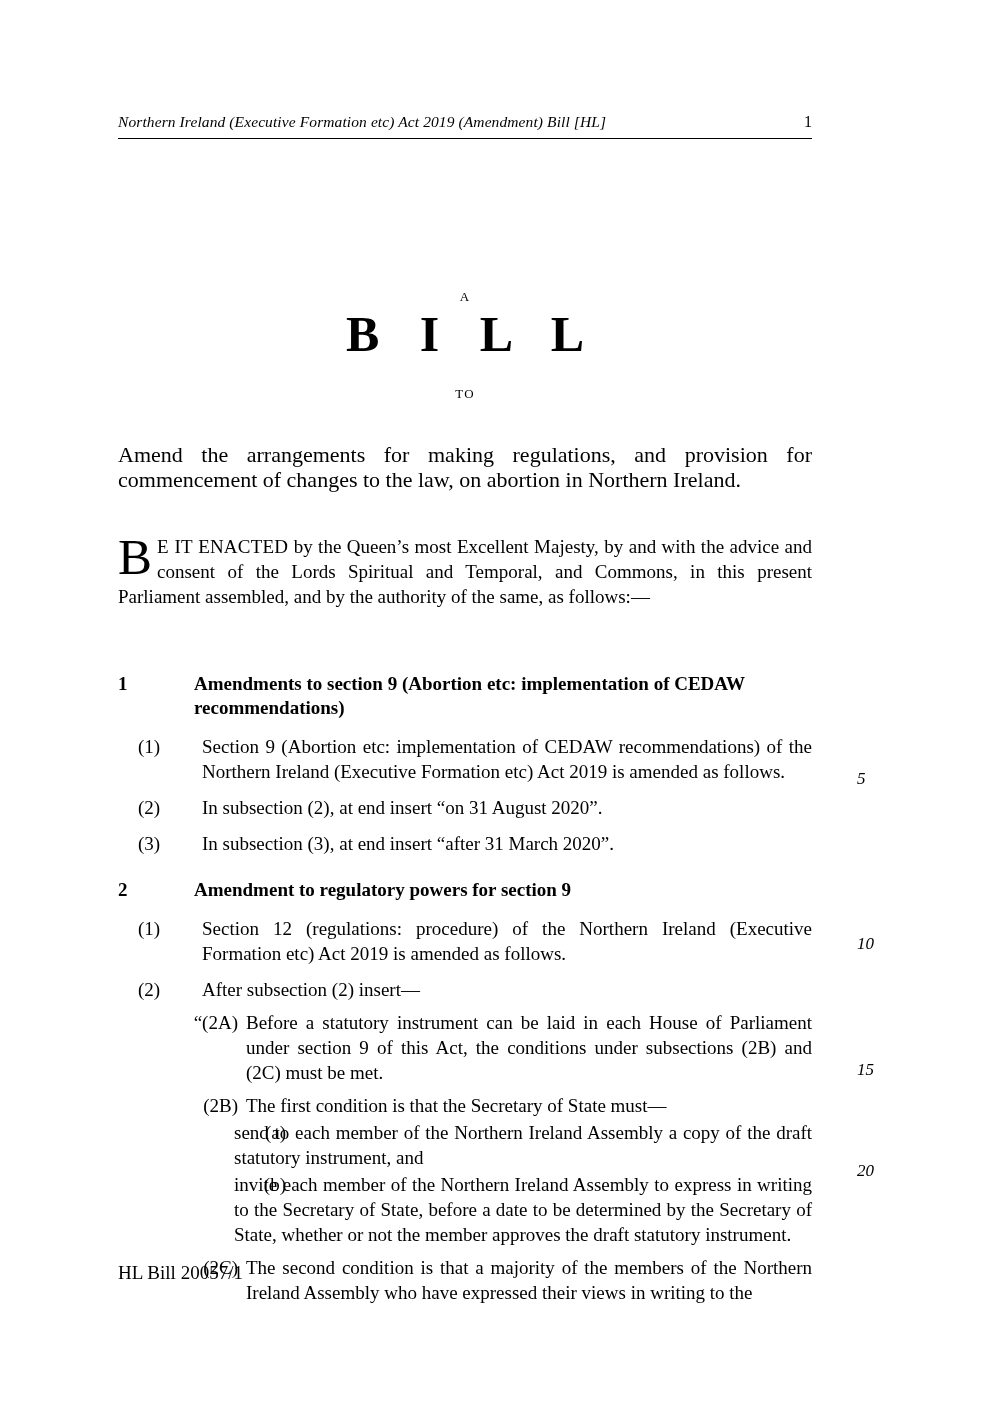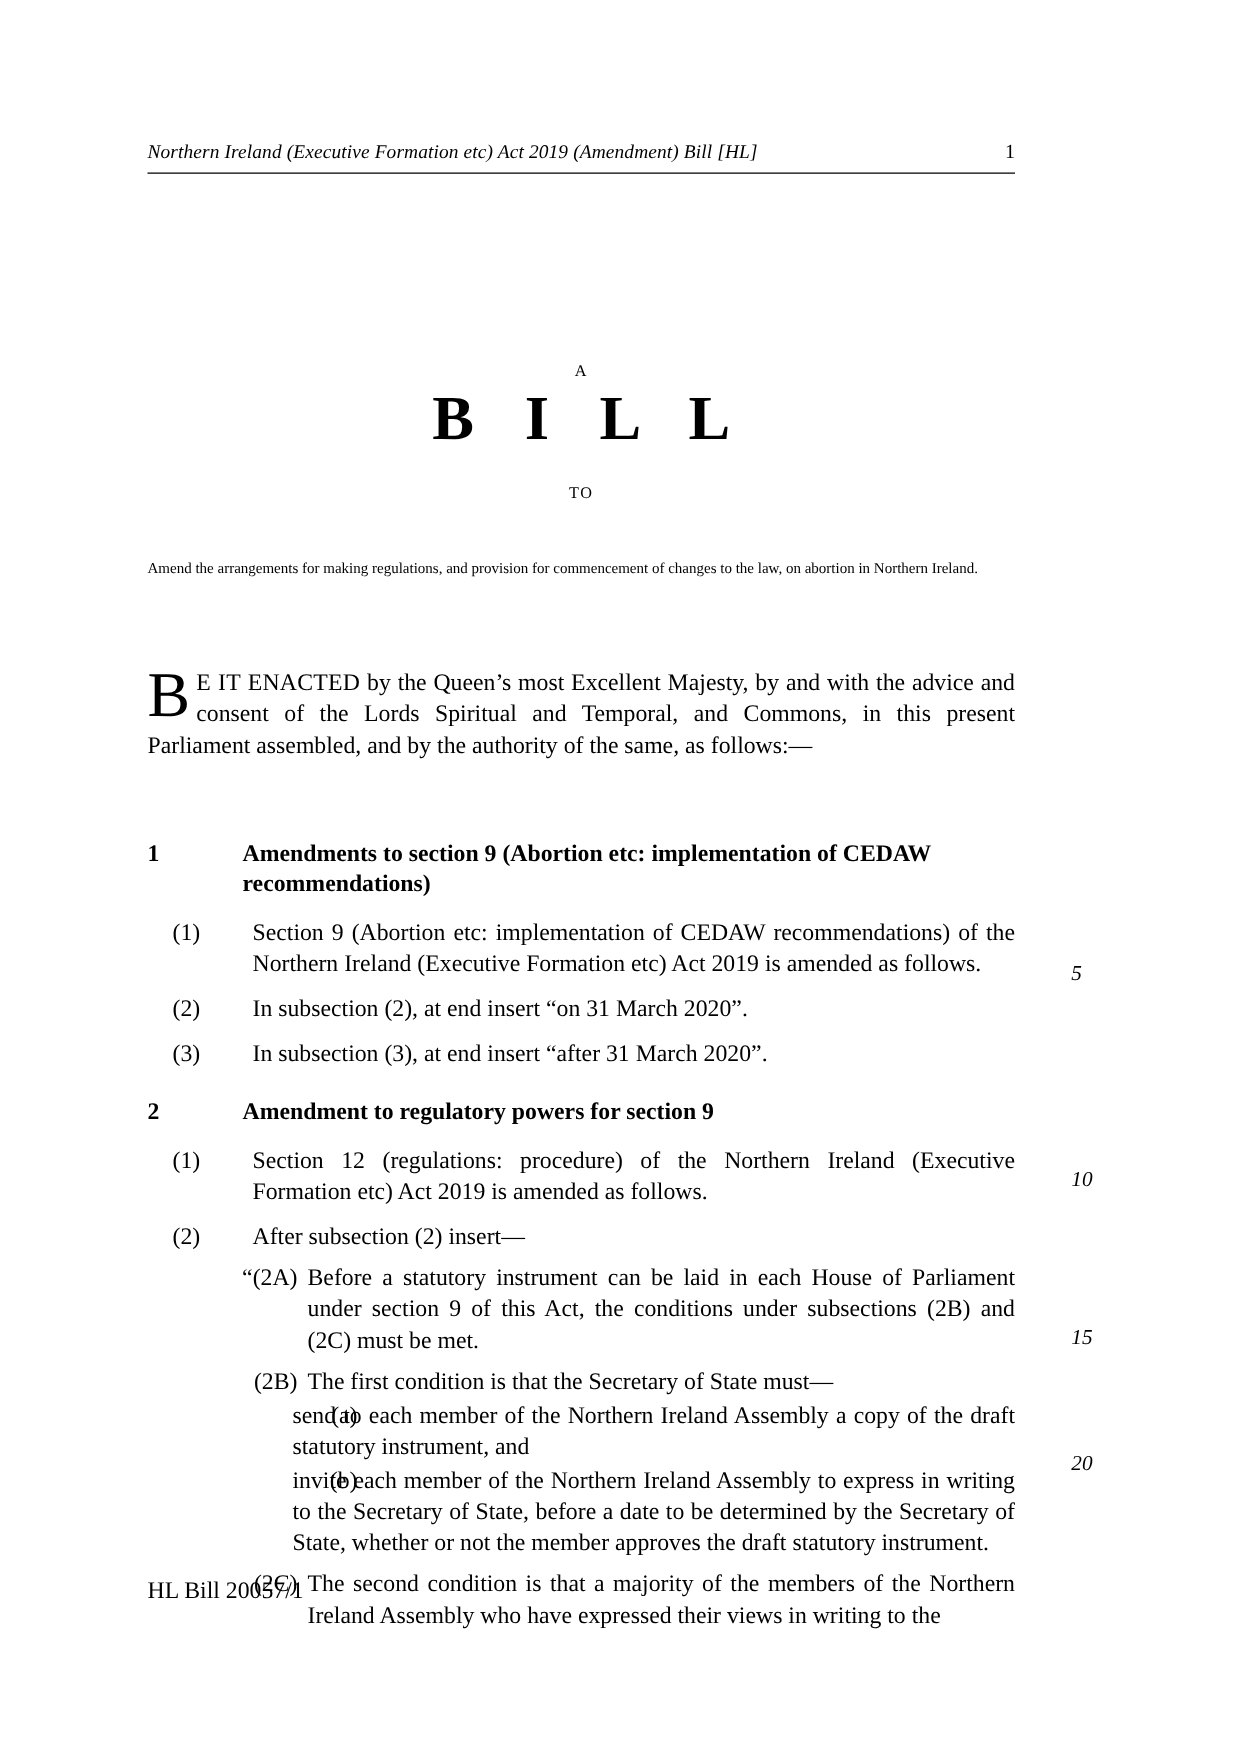--- a/index.html
+++ b/index.html
@@ -75,21 +75,21 @@
     letter-spacing: 1.2px;
     margin-top: 25px;
   }
 
   
   .long-title {
     position: absolute;
     left: 118px;
     top: 442px;
     width: 694px;
-    font-size: 12px;
+    font-size: 22px;
     line-height: 25px;
     text-align: justify;
     text-justify: inter-word;
   }
 
   
   .enacting {
     position: absolute;
     left: 118px;
     top: 534px;
@@ -269,21 +269,21 @@
       <span class="text">Amendments to section 9 (Abortion etc: implementation of CEDAW recommendations)</span>
     </div>
 
     <div class="subsec">
       <span class="marker">(1)</span>
       <span class="text">Section 9 (Abortion etc: implementation of CEDAW recommendations) of the Northern Ireland (Executive Formation etc) Act 2019 is amended as follows.</span>
     </div>
 
     <div class="subsec tight">
       <span class="marker">(2)</span>
-      <span class="text">In subsection (2), at end insert “on 31 March 2020”.</span>
+      <span class="text">In subsection (2), at end insert “on 31 August 2020”.</span>
     </div>
 
     <div class="subsec tight">
       <span class="marker">(3)</span>
       <span class="text">In subsection (3), at end insert “after 31 March 2020”.</span>
     </div>
 
     <div class="clause-heading">
       <span class="num">2</span>
       <span class="text">Amendment to regulatory powers for section 9</span>

